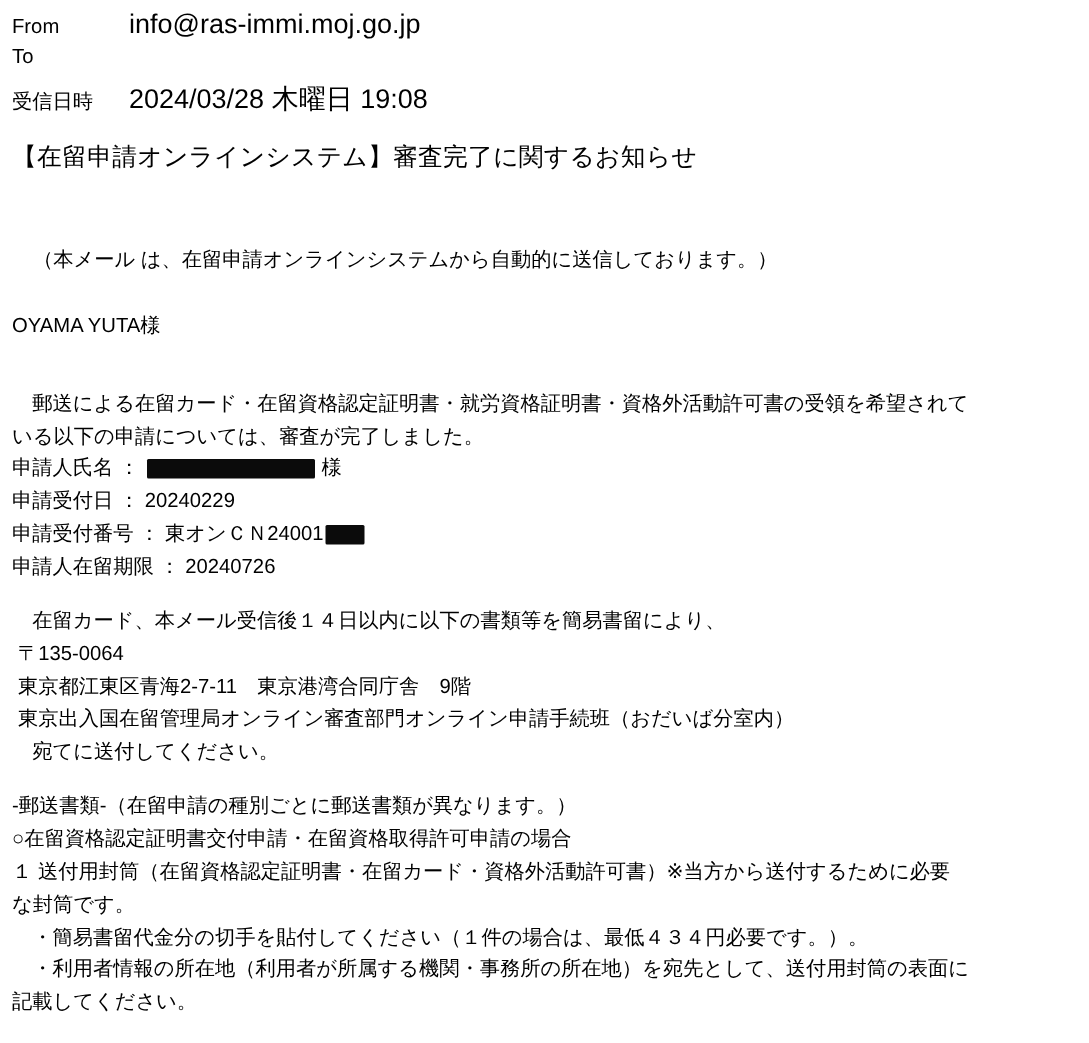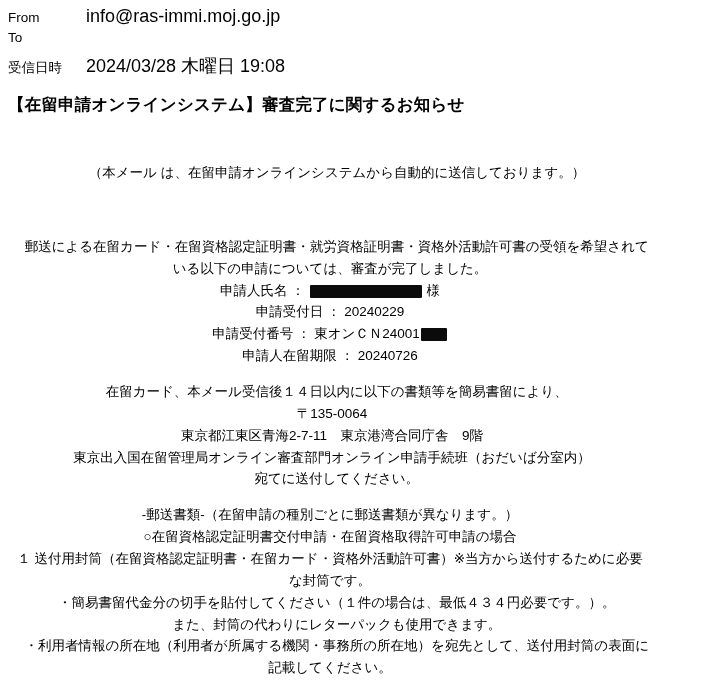--- a/index.html
+++ b/index.html
@@ -41,34 +41,33 @@
   }
   .hdr-value {
     font-size: 18px;
     color: #000;
   }
 
   
   .subject {
     margin-top: 16px;
     font-size: 16.5px;
-    font-weight: bold;
+    font-weight: normal;
     letter-spacing: 0.2px;
   }
 
   
   .body-block {
     margin-top: 46px;
     line-height: 1.62;
     font-size: 13.5px;
   }
   .para {
     margin: 0;
     white-space: pre-wrap;
-    text-align: center;
   }
   .spacer-sm { height: 14px; }
   .spacer-md { height: 22px; }
   .spacer-lg { height: 30px; }
 
   .indent1 { padding-left: 14px; }
   .indent2 { padding-left: 4px; }
 
   
   .redact {
@@ -107,20 +106,21 @@
   </div>
 
   <div class="subject">【在留申請オンラインシステム】審査完了に関するお知らせ</div>
 
   <div class="body-block">
 
     <div class="para indent1">（本メール は、在留申請オンラインシステムから自動的に送信しております。）</div>
 
     <div class="spacer-md"></div>
 
+    <div class="para">OYAMA YUTA様</div>
 
     <div class="spacer-lg"></div>
 
     <div class="para">　郵送による在留カード・在留資格認定証明書・就労資格証明書・資格外活動許可書の受領を希望されて
 いる以下の申請については、審査が完了しました。</div>
 
     <div class="para nowrap">
       <span>申請人氏名 ：</span>
       <span class="redact redact-name"></span>
       <span>様</span>
@@ -150,19 +150,18 @@
     <div class="para indent2">東京出入国在留管理局オンライン審査部門オンライン申請手続班（おだいば分室内）</div>
     <div class="para">　宛てに送付してください。</div>
 
     <div class="spacer-sm"></div>
 
     <div class="para">-郵送書類-（在留申請の種別ごとに郵送書類が異なります。）</div>
     <div class="para">○在留資格認定証明書交付申請・在留資格取得許可申請の場合</div>
     <div class="para">１ 送付用封筒（在留資格認定証明書・在留カード・資格外活動許可書）※当方から送付するために必要
 な封筒です。</div>
     <div class="para">　・簡易書留代金分の切手を貼付してください（１件の場合は、最低４３４円必要です。）。</div>
-    <div class="para">　また、封筒の代わりにレターパックも使用できます。</div>
     <div class="para">　・利用者情報の所在地（利用者が所属する機関・事務所の所在地）を宛先として、送付用封筒の表面に
 記載してください。</div>
 
   </div>
 
 </div>
 
 </body></html>

